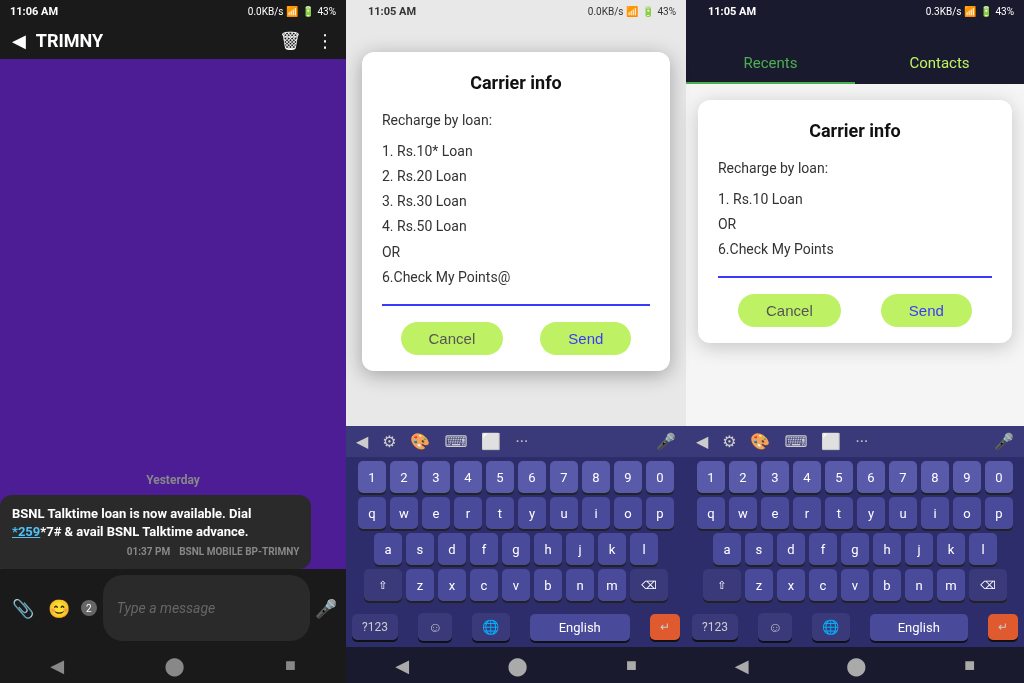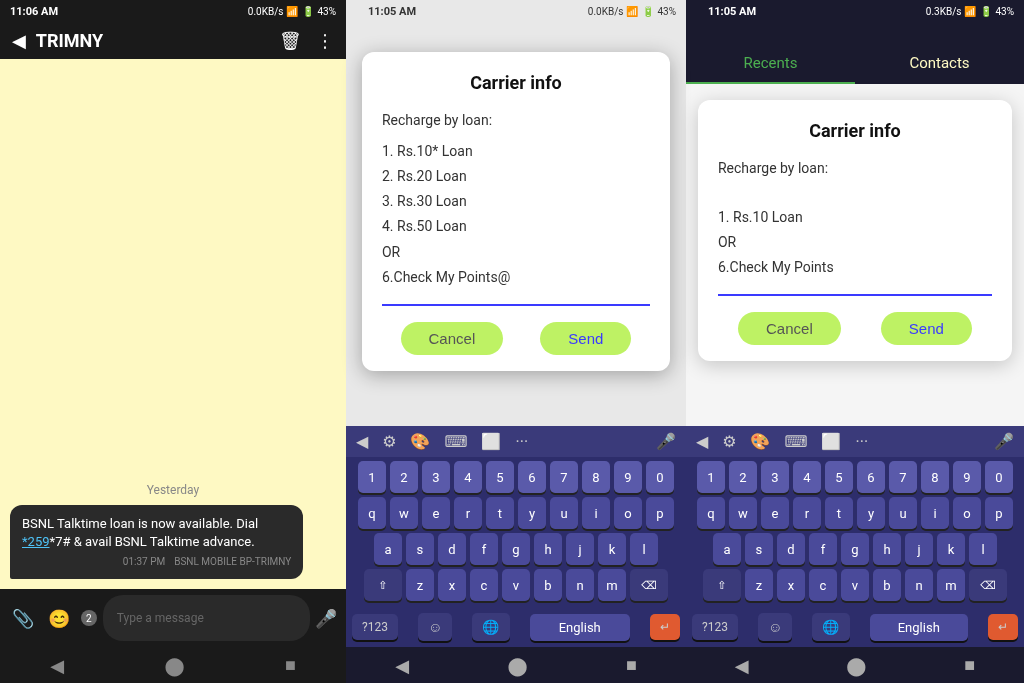--- a/index.html
+++ b/index.html
@@ -60,25 +60,25 @@
       flex: 1;
     }
     .chat-header .header-icons {
       display: flex;
       gap: 14px;
       color: #fff;
       font-size: 18px;
     }
     .chat-body {
       flex: 1;
-      background: #fef9c3;
+      background: #4c1d95;
       display: flex;
       flex-direction: column;
       justify-content: flex-end;
-      padding: 10px;
+      font-weight: bold;
     }
     .day-label {
       text-align: center;
       color: #888;
       font-size: 12px;
       margin-bottom: 8px;
     }
     .message-bubble {
       background: #2a2a2a;
       border-radius: 12px 12px 12px 2px;
@@ -121,24 +121,25 @@
       width: 16px;
       height: 16px;
       display: flex;
       align-items: center;
       justify-content: center;
     }
     .chat-input-field {
       flex: 1;
       background: #2a2a2a;
       border-radius: 20px;
-      padding: 16px 14px;
+      padding: 25px 14px;
       color: #888;
-      font-size: 12px;
+      font-size: 14px;
       border: none;
+      font-style: italic;
     }
     .chat-input-bar .mic-btn {
       color: #aaa;
       font-size: 18px;
     }
     .nav-bar {
       display: flex;
       justify-content: space-around;
       align-items: center;
       padding: 6px 0;
@@ -260,21 +261,21 @@
     .phone-tabs {
       display: flex;
       background: #1a1a2e;
       padding-top: 22px;
     }
     .phone-tab {
       flex: 1;
       text-align: center;
       padding: 10px 0;
       font-size: 15px;
-      color: #fef9c3;
+      color: #bef264;
       cursor: pointer;
     }
     .phone-tab.active {
       color: #4caf50;
       border-bottom: 2px solid #4caf50;
     }
     .dialog-card2 {
       background: #fff;
       border-radius: 12px;
       margin: 16px 12px 0;
@@ -562,21 +563,21 @@
   <div class="phone-tabs">
     <div class="phone-tab active">Recents</div>
     <div class="phone-tab">Contacts</div>
   </div>
 
   <div class="dialog-card2">
     <div class="dialog-title">Carrier info</div>
     <div class="dialog-content">
       <div class="section-label">Recharge by loan:</div>
     </div>
-    <div style="font-size:14px;color:#333;line-height:1.8;margin-top:24px;">
+    <div style="font-size:14px;color:#333;line-height:1.8;margin-top:6px;">
       <div>1. Rs.10 Loan</div>
       <div>OR</div>
       <div>6.Check My Points</div>
     </div>
     <div class="dialog-input-line"></div>
     <div class="dialog-buttons">
       <button class="dialog-btn">Cancel</button>
       <button class="dialog-btn primary">Send</button>
     </div>
   </div>

